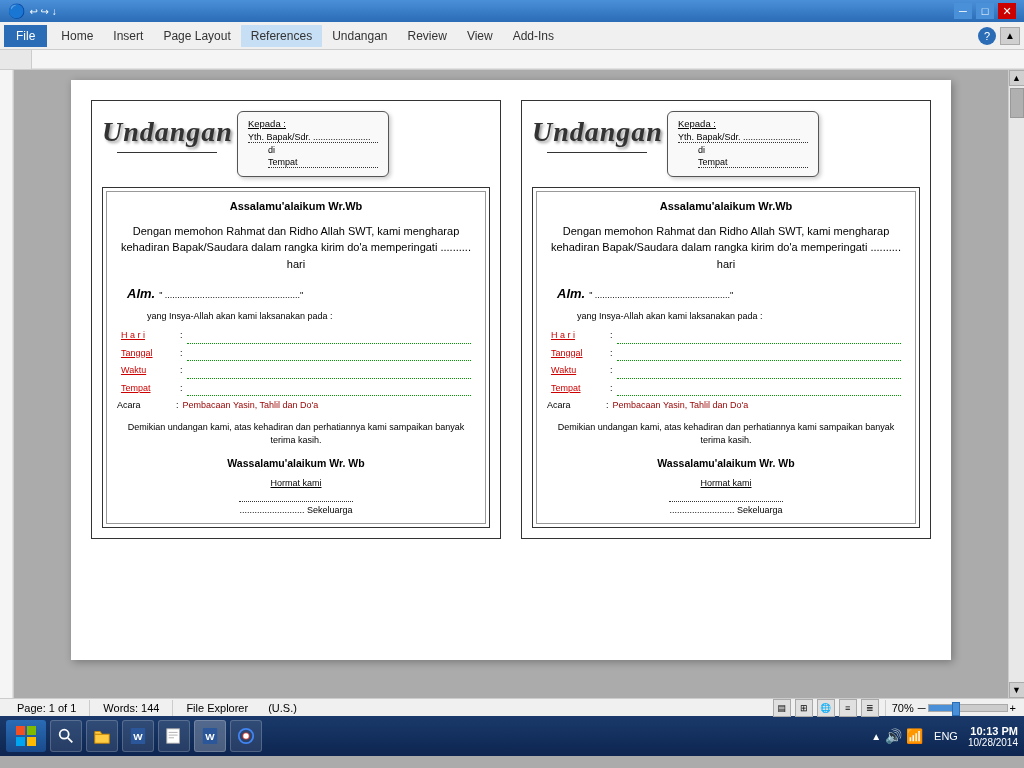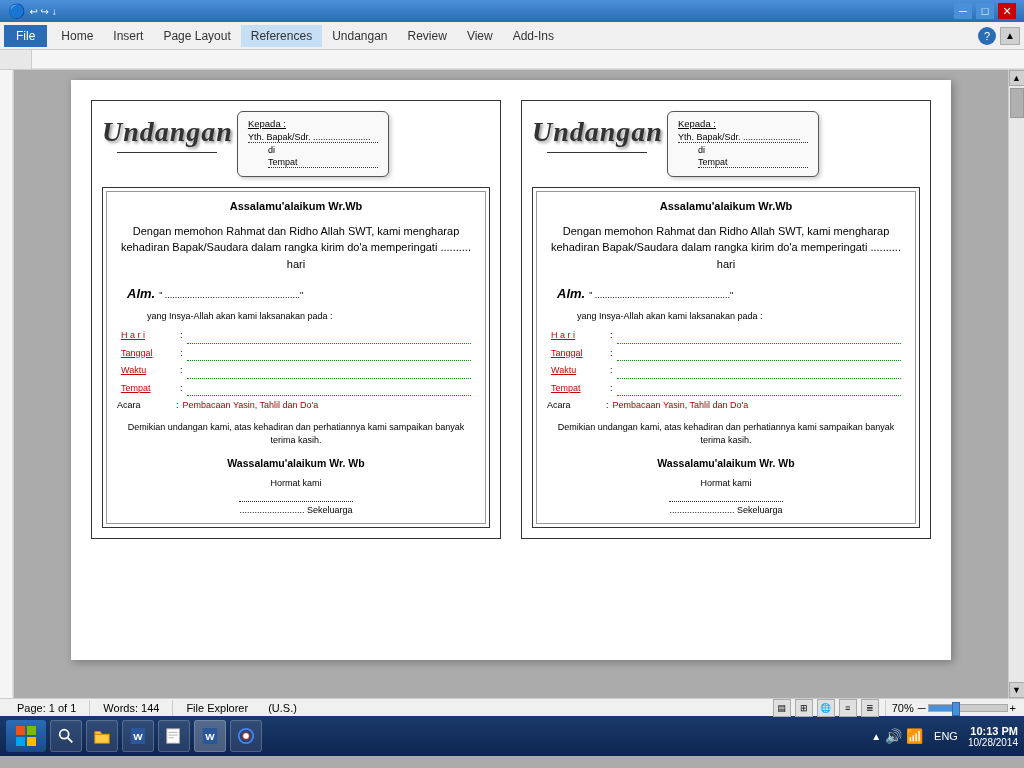--- a/index.html
+++ b/index.html
@@ -226,21 +226,21 @@
       line-height: 1.5;
     }
 
     .wassalamu {
       text-align: center;
       font-weight: bold;
       font-size: 10.5px;
       margin: 6px 0;
     }
 
-    .hormat { text-align: center; font-size: 9px; margin: 4px 0; }
+    .hormat { text-align: center; font-size: 9px; margin: 4px 0; text-decoration: underline; }
     .sekeluarga { text-align: center; font-size: 9px; margin-top: 10px; }
     .sekeluarga span { border-top: 1px dotted #333; display: inline-block; padding-top: 2px; }
 
     
     .status-bar {
       background: #f0f0f0;
       height: 18px;
       border-top: 1px solid #ccc;
       display: flex;
       align-items: center;

